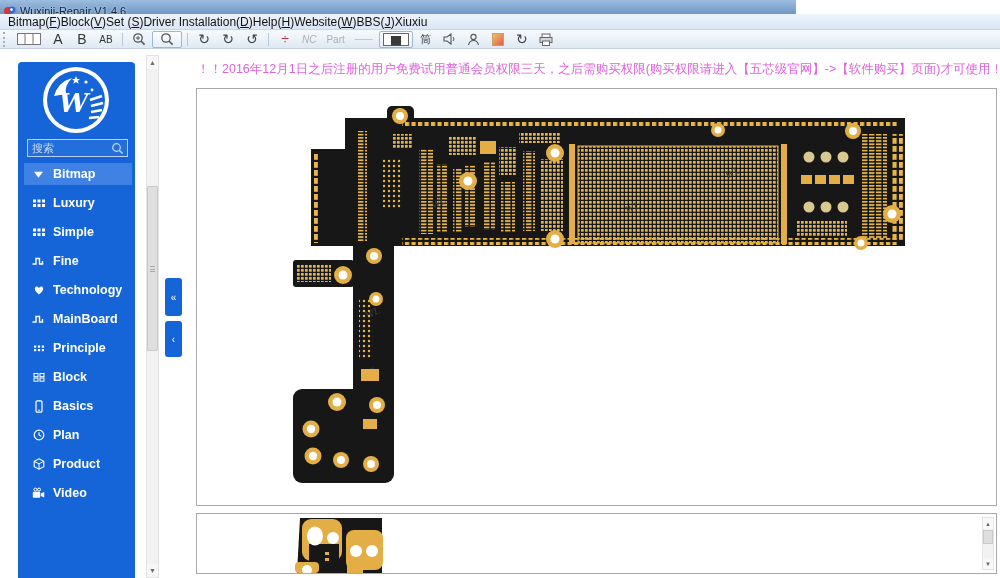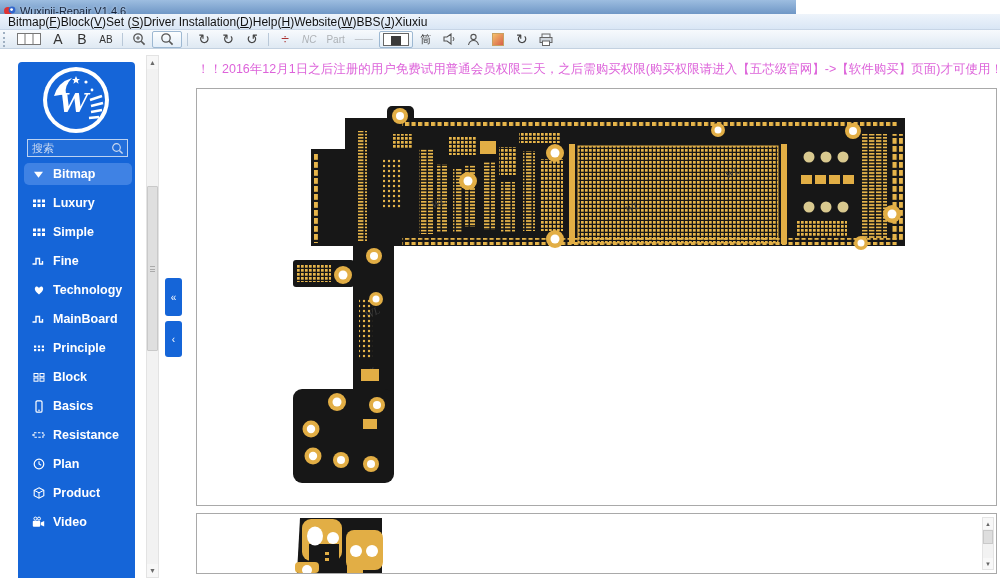--- a/index.html
+++ b/index.html
@@ -26,21 +26,21 @@
 
   
   #sidepanel { left:18px; top:62px; width:117px; height:516px; background:#1565d8; border-radius:4px 4px 0 0; }
   #logo { left:42px; top:66px; width:68px; height:68px; }
   #searchbox { left:27px; top:139px; width:101px; height:18px; border:1px solid #bcd2f2; border-radius:0;
     display:flex; align-items:center; background:rgba(255,255,255,.06); }
   #searchbox input { flex:1; min-width:0; background:transparent; border:none; outline:none;
     font-size:11px; color:#fff; padding:0 2px 0 4px; font-family:"Liberation Sans",sans-serif; }
   #searchbox input::placeholder { color:#cfdcf2; }
   #sidelist { left:24px; top:163px; width:108px; display:flex; flex-direction:column; gap:7px; }
-  .sitem { height:22px; display:flex; align-items:center; gap:8px; padding:0 8px; border-radius:5px;
+  .sitem { height:22px; display:flex; align-items:center; gap:8px; padding:0 8px; border-radius:0;
     color:#fff; font-size:12.5px; font-weight:bold; cursor:pointer; white-space:nowrap; }
   .sitem.sel { background:#3f82e4; }
   .sicon { width:13px; height:13px; flex:0 0 13px; display:flex; align-items:center; justify-content:center; }
 
   
   #sscroll { left:146px; top:55px; width:13px; height:523px; background:#f2f2f2; border:1px solid #e3e3e3; }
   .sarrow { position:absolute; left:0; width:11px; height:13px; display:flex; align-items:center; justify-content:center;
     font-size:7px; color:#6a6a6a; background:#f7f7f7; }
   #sthumb { position:absolute; left:0; top:130px; width:11px; height:165px; background:#dfdfdf;
     border:1px solid #c9c9c9; border-radius:1px; }
@@ -267,30 +267,20 @@
     <span>Block</span>
   </div>
   <div class="sitem">
     <span class="sicon">
         <svg width="12" height="13" viewBox="0 0 12 13">
           <rect x="3" y="0.8" width="6" height="11.4" rx="1.3" fill="none" stroke="#fff" stroke-width="1.2"></rect>
           <circle cx="6" cy="10.2" r="0.8" fill="#fff"></circle>
         </svg>
       </span>
     <span>Basics</span>
-  </div>
-  <div class="sitem">
-    <span class="sicon">
-        <svg width="13" height="12" viewBox="0 0 13 12">
-          <rect x="2" y="3.8" width="9" height="4.4" fill="none" stroke="#fff" stroke-width="1.1" stroke-dasharray="2.5 1.4"></rect>
-          <line x1="0" y1="6" x2="2" y2="6" stroke="#fff"></line>
-          <line x1="11" y1="6" x2="13" y2="6" stroke="#fff"></line>
-        </svg>
-      </span>
-    <span>Resistance</span>
   </div>
   <div class="sitem">
     <span class="sicon">
         <svg width="12" height="12" viewBox="0 0 12 12">
           <circle cx="6" cy="6" r="4.8" fill="none" stroke="#fff" stroke-width="1.2"></circle>
           <path d="M6,3.3 V6 L8.2,7.3" fill="none" stroke="#fff" stroke-width="1.1"></path>
         </svg>
       </span>
     <span>Plan</span>
   </div>

